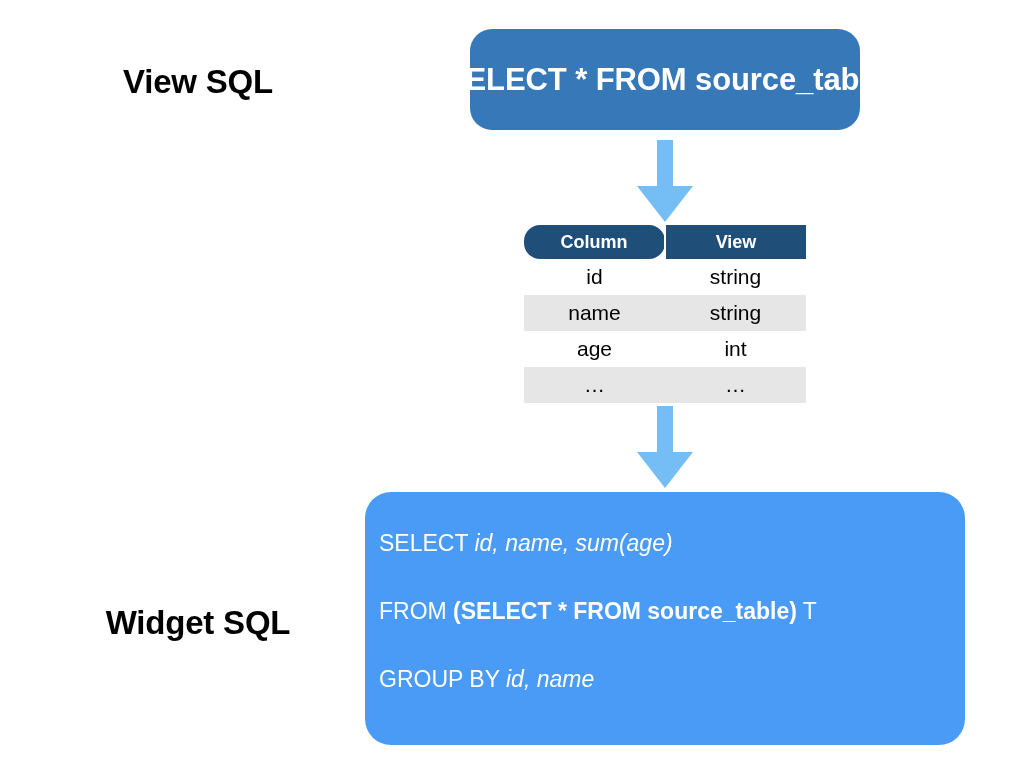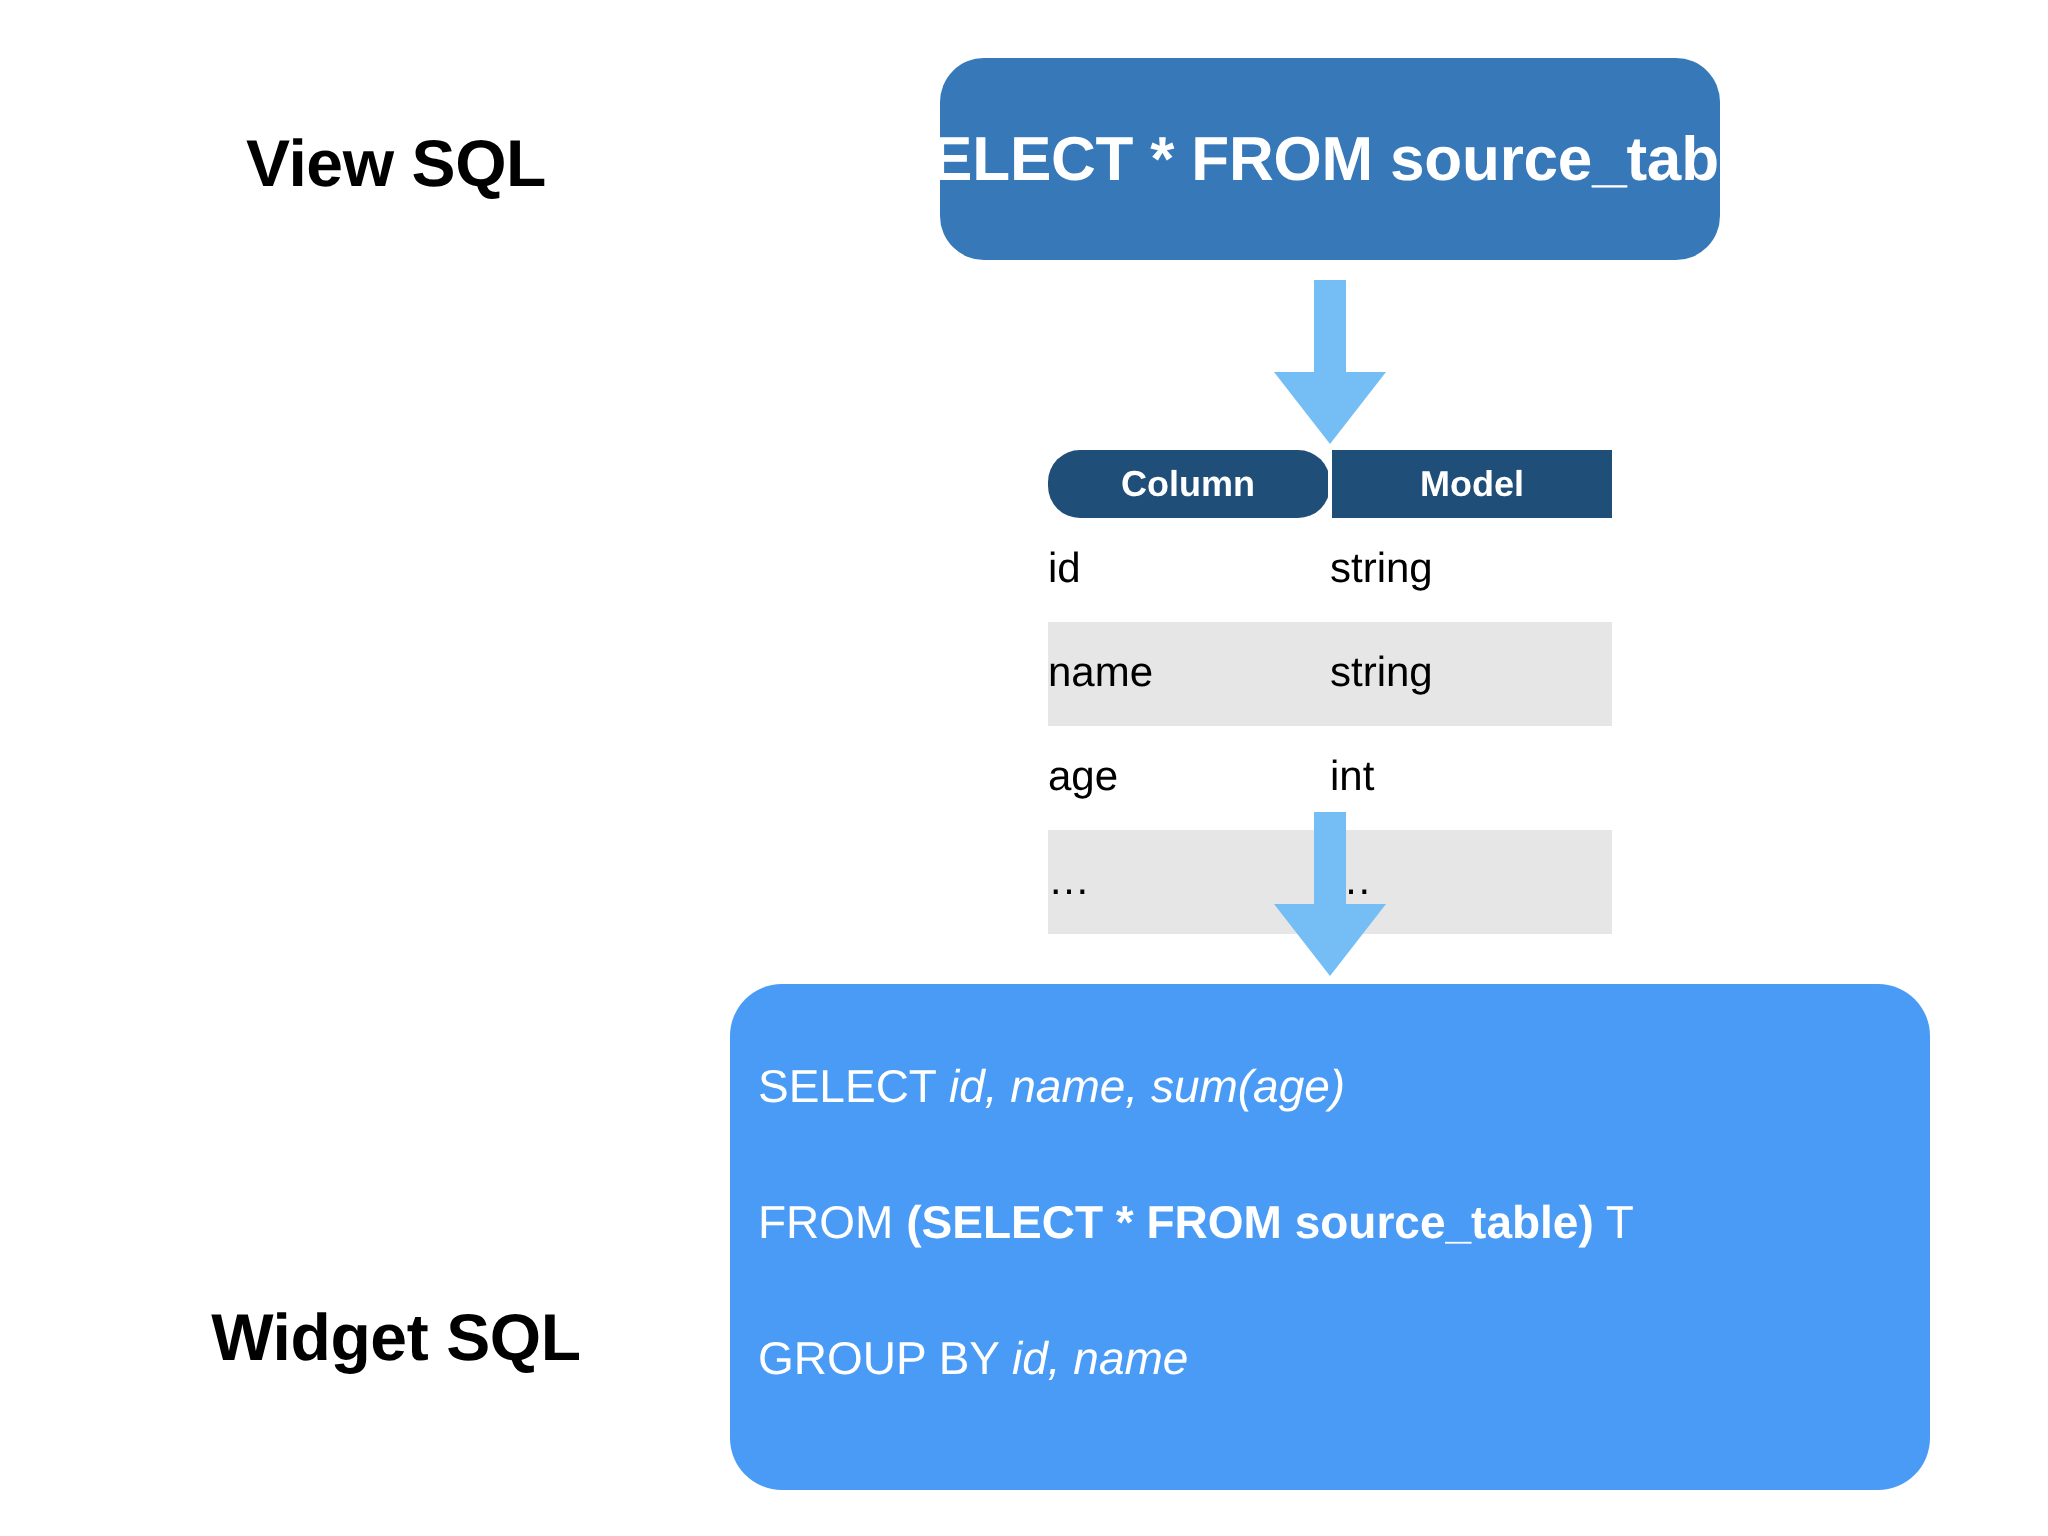--- a/index.html
+++ b/index.html
@@ -26,21 +26,21 @@
     font-size: 33px;
     color: #000000;
     letter-spacing: -0.2px;
     white-space: nowrap;
     text-align: center;
     width: 300px;
     left: 48px;
   }
   .row-label.l1 { top: 63px; }
   .row-label.l2 { top: 299px; }
-  .row-label.l3 { top: 604px; margin-top: 46px; }
+  .row-label.l3 { top: 604px; }
 
   
   .view-sql-box {
     position: absolute;
     left: 470px;
     top: 29px;
     width: 390px;
     height: 101px;
     background: #3778b8;
     border-radius: 22px;
@@ -85,22 +85,22 @@
     padding: 0;
     border: none;
   }
   .model-table th.col-first {
     border-right: 2px solid #ffffff;
     border-radius: 16px;
   }
   .model-table td {
     font-size: 21px;
     color: #000000;
-    height: 52px;
-    text-align: left;
+    height: 36px;
+    text-align: center;
     padding: 0;
     border: none;
     font-weight: normal;
   }
   .model-table tr.row-odd td { background: #ffffff; }
   .model-table tr.row-even td { background: #e6e6e6; }
 
   
   .widget-sql-box {
     position: absolute;
@@ -146,21 +146,21 @@
   <div class="arrow arrow-1">
     <svg viewBox="0 0 56 82" xmlns="http://www.w3.org/2000/svg">
       <polygon points="20,0 36,0 36,46 56,46 28,82 0,46 20,46" fill="#74bef5"></polygon>
     </svg>
   </div>
 
   <table class="model-table">
     <thead>
       <tr>
         <th class="col-first">Column</th>
-        <th>Model</th>
+        <th>View</th>
       </tr>
     </thead>
     <tbody>
       <tr class="row-odd">
         <td>id</td>
         <td>string</td>
       </tr>
       <tr class="row-even">
         <td>name</td>
         <td>string</td>

